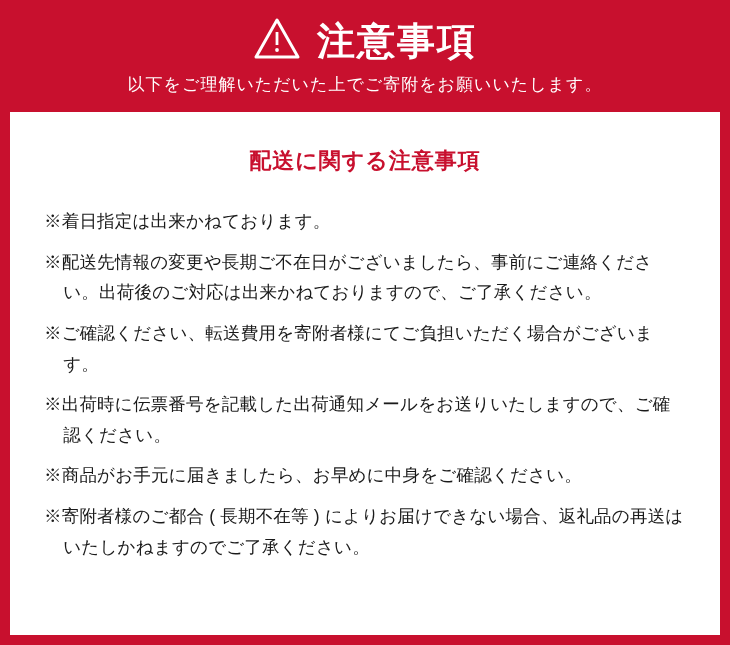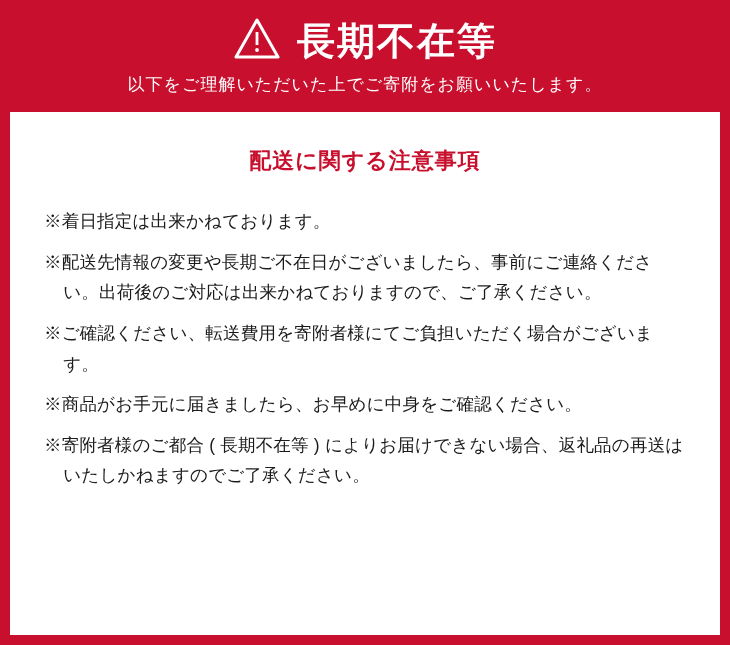--- a/index.html
+++ b/index.html
@@ -88,29 +88,30 @@
 
   <div class="notice-header">
     <div class="header-title-row">
       <span class="warning-icon">
         <svg width="48" height="44" viewBox="0 0 48 44" aria-hidden="true">
           <path d="M24 3 L45 40 L3 40 Z" fill="none" stroke="#ffffff" stroke-width="3" stroke-linejoin="round"></path>
           <rect x="22.6" y="15" width="2.8" height="13" fill="#ffffff"></rect>
           <circle cx="24" cy="33" r="1.9" fill="#ffffff"></circle>
         </svg>
       </span>
-      <span class="header-title">長期不在等</span>
+      <span class="header-title">注意事項</span>
     </div>
     <div class="header-sub">以下をご理解いただいた上でご寄附をお願いいたします。</div>
   </div>
 
   <div class="notice-body">
     <h2 class="body-title">配送に関する注意事項</h2>
     <ul class="notice-list">
       <li class="notice-item">※着日指定は出来かねております。</li>
       <li class="notice-item">※配送先情報の変更や長期ご不在日がございましたら、事前にご連絡ください。出荷後のご対応は出来かねておりますので、ご了承ください。</li>
       <li class="notice-item">※ご確認ください、転送費用を寄附者様にてご負担いただく場合がございます。</li>
+      <li class="notice-item">※出荷時に伝票番号を記載した出荷通知メールをお送りいたしますので、ご確認ください。</li>
       <li class="notice-item">※商品がお手元に届きましたら、お早めに中身をご確認ください。</li>
       <li class="notice-item">※寄附者様のご都合 ( 長期不在等 ) によりお届けできない場合、返礼品の再送はいたしかねますのでご了承ください。</li>
     </ul>
   </div>
 
 </div>
 
 </body></html>

